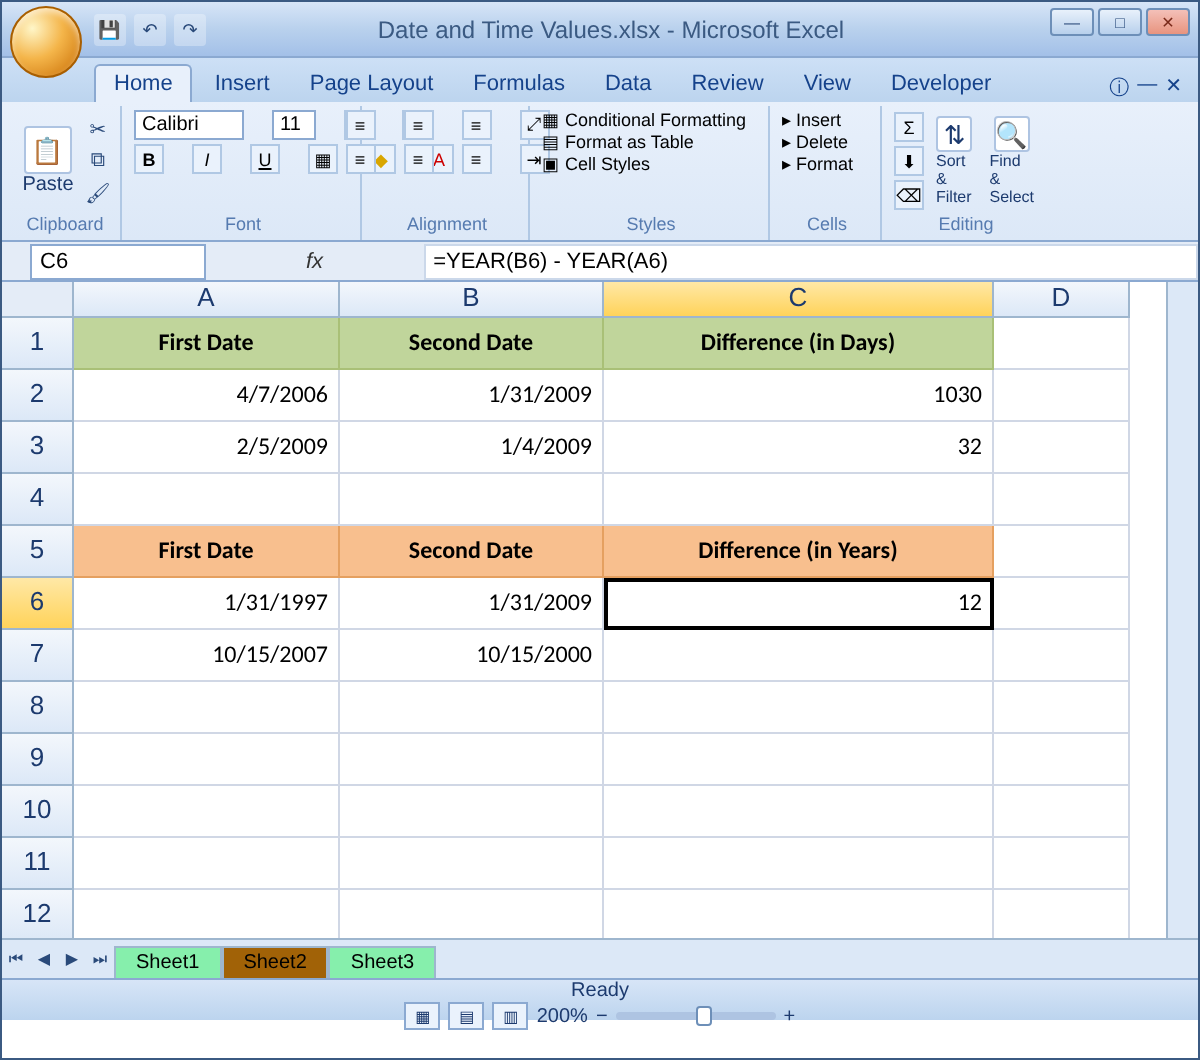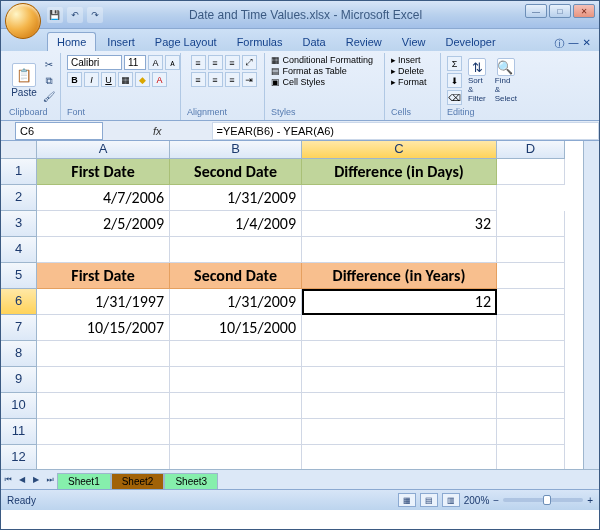--- a/index.html
+++ b/index.html
@@ -112,20 +112,21 @@
   }
   .ribbon-group {
     border-right: 1px solid #b0c8e4;
     padding: 2px 4px;
     display: flex;
     flex-direction: column;
     justify-content: space-between;
     position: relative;
   }
   .group-label {
+    text-align: center;
     font-size: 9px;
     color: #567bb0;
     padding: 1px 0;
   }
   .group-content {
     flex: 1;
     display: flex;
     gap: 3px;
     align-items: center;
   }
@@ -141,21 +142,21 @@
   .big-ico {
     width: 24px; height: 24px;
     border: 1px solid #aec4e2;
     background: #fff;
     border-radius: 2px;
     display:flex;align-items:center;justify-content:center;
     font-size: 13px;
   }
   .small-btns { display:flex; flex-direction:column; gap:2px;}
   .small-btn { width: 14px; height: 14px; font-size:10px; display:flex;align-items:center;justify-content:center; color:#2a4a7a;}
-  .font-row { display:flex; gap:2px; align-items:center;}
+  .font-row { display:flex; gap:14px; align-items:center;}
   .font-sel { background:#fff; border:1px solid #8ba9d1; padding:1px 3px; font-size:10px;}
   .mini-btn { width:15px; height:15px; background:#eaf2fc; border:1px solid #b0c8e4; display:flex;align-items:center;justify-content:center; font-size:9px;}
   
   .formula-bar {
     height: 20px;
     background: #e4ecf7;
     border-bottom: 1px solid #8ba9d1;
     display: flex;
     align-items: center;
     gap: 44px;
@@ -227,21 +228,21 @@
     text-align: center;
     font-size: 13px;
     color: #1c3a6e;
     line-height: 24px;
   }
   .row-h.sel { background: linear-gradient(to bottom,#ffe8a6,#ffd35a);}
   .cell {
     border-right: 1px solid #d0d7e5;
     border-bottom: 1px solid #d0d7e5;
     padding: 0 5px;
-    font-size: 16px;
+    font-size: 12px;
     font-family: Calibri, sans-serif;
     display: flex;
     align-items: center;
     justify-content: flex-end;
     background: #fff;
     overflow: hidden;
     white-space: nowrap;
   }
   .hdr-green { background: #c0d59b; font-weight: bold; justify-content: center; border-right:1px solid #a9c077; border-bottom:1px solid #a9c077;}
   .hdr-orange { background: #f8bf8e; font-weight: bold; justify-content: center; border-right:1px solid #e5a060; border-bottom:1px solid #e5a060;}
@@ -256,20 +257,21 @@
   .status-bar {
     height: 21px;
     background: linear-gradient(to bottom, #d7e5f7, #bcd4ee);
     border-top: 1px solid #8ba9d1;
     display: flex;
     align-items: center;
     padding: 0 6px;
     font-size: 10px;
     color: #1c3a6e;
     justify-content: space-between;
+    flex-direction: column;
   }
   .zoom-area { display:flex; align-items:center; gap:4px;}
   .zoom-track { width:80px; height:4px; background:#aec4e2; position:relative; border-radius:2px;}
   .zoom-thumb { position:absolute; left:50%; top:-3px; width:8px; height:10px; background:#fff; border:1px solid #6d8fb8; border-radius:2px;}
   .view-btn { width:18px; height:14px; border:1px solid #8ba9d1; background:#eaf2fc; display:flex;align-items:center;justify-content:center; font-size:8px;}
 </style>
 </head>
 <body>
 
 <div class="titlebar">
@@ -432,20 +434,21 @@
             <div class="row-h">1</div>
             <div class="cell hdr-green">First Date</div>
             <div class="cell hdr-green">Second Date</div>
             <div class="cell hdr-green">Difference (in Days)</div>
             <div class="cell"></div>
           </div>
           <div class="row">
             <div class="row-h">2</div>
             <div class="cell">4/7/2006</div>
             <div class="cell">1/31/2009</div>
+            <div class="cell">1030</div>
             <div class="cell"></div>
           </div>
           <div class="row">
             <div class="row-h">3</div>
             <div class="cell">2/5/2009</div>
             <div class="cell">1/4/2009</div>
             <div class="cell">32</div>
             <div class="cell"></div>
           </div>
           <div class="row">

